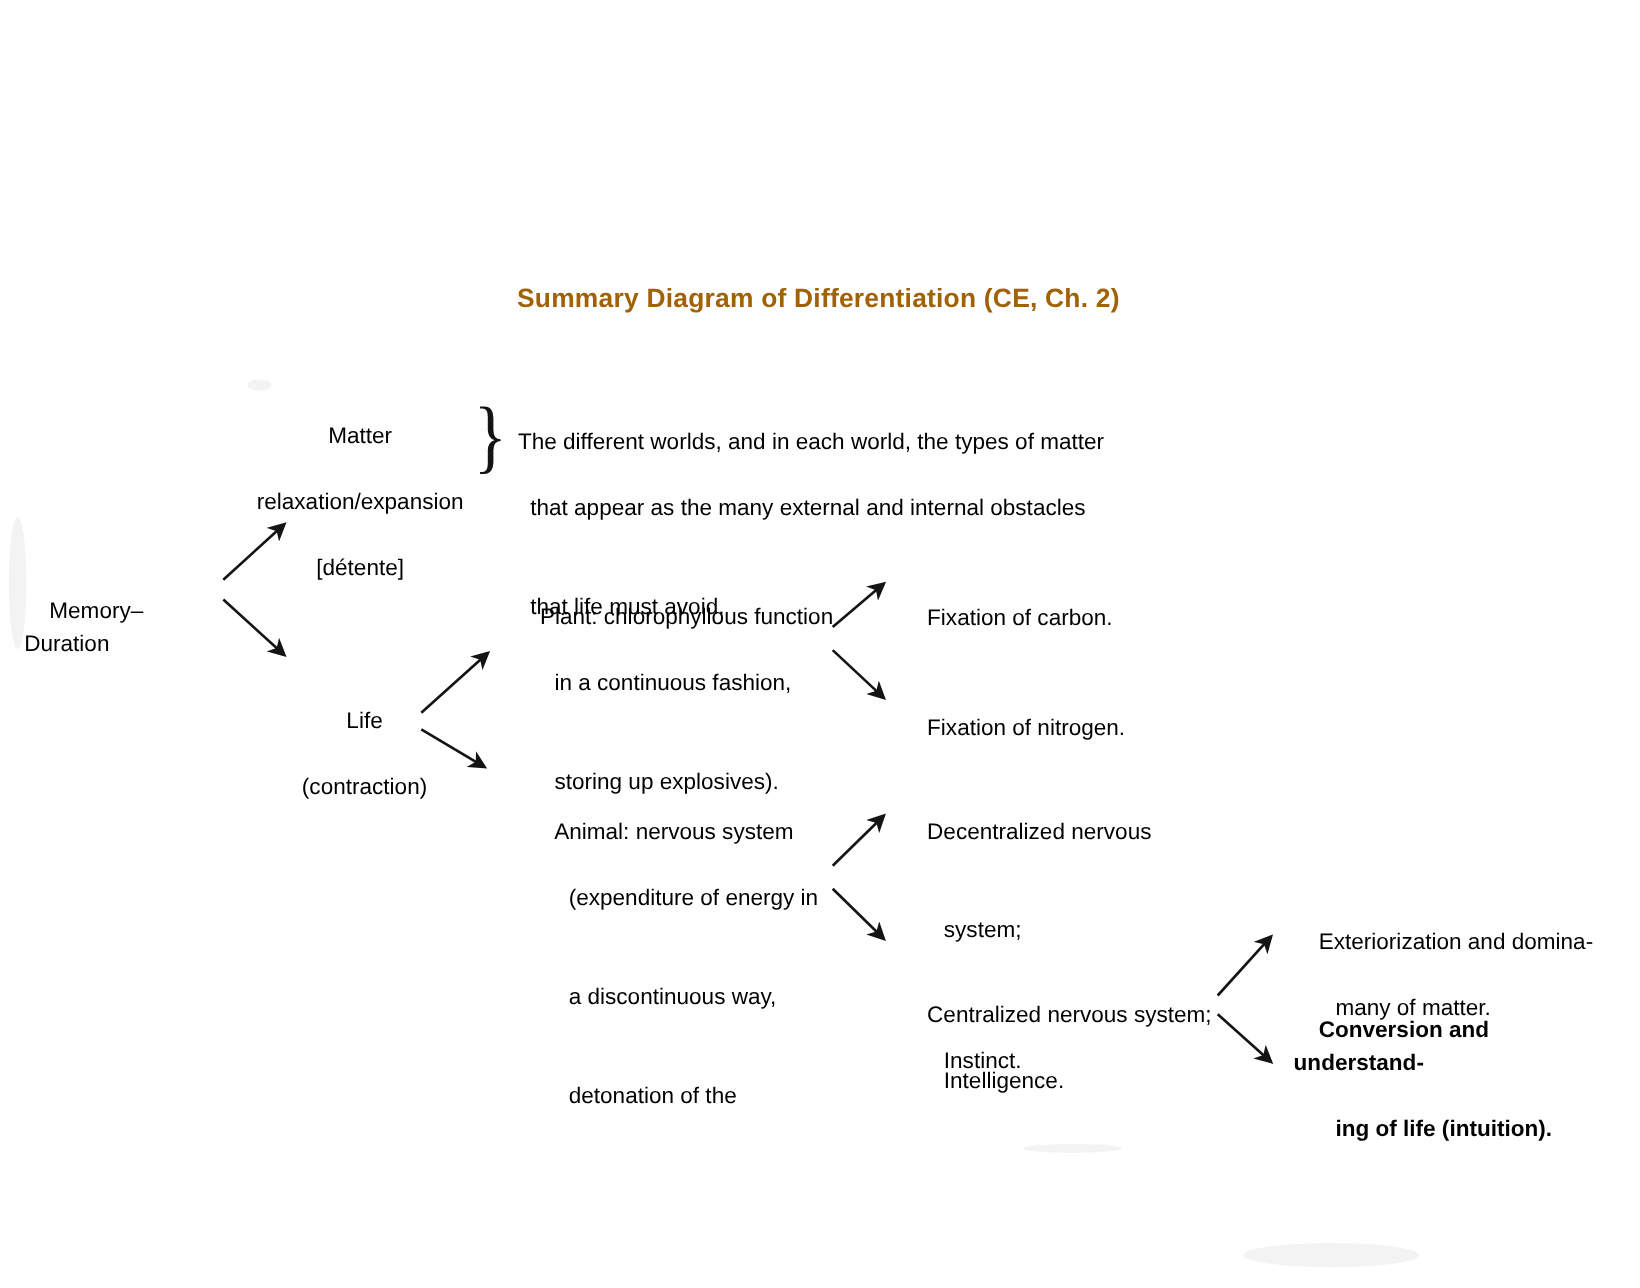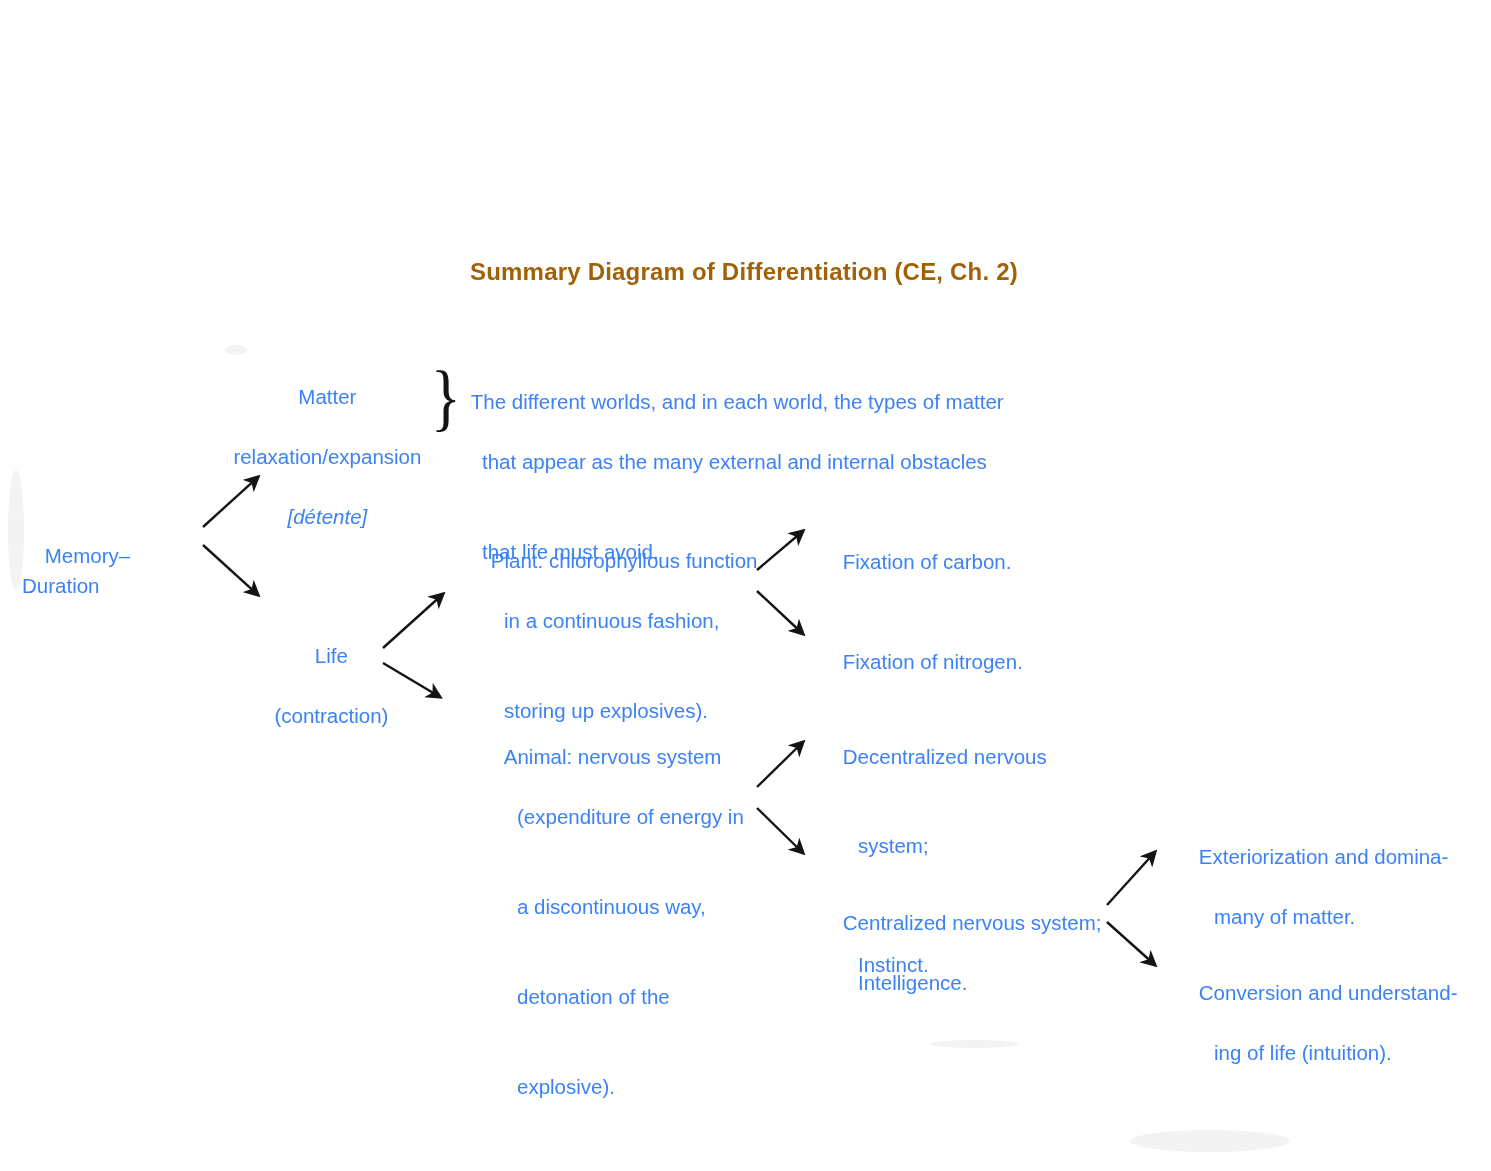--- a/index.html
+++ b/index.html
@@ -25,39 +25,39 @@
     position: absolute;
     left: 0; top: 0;
     width: 1491px;
     height: 1171px;
     pointer-events: none;
   }
   .node {
     position: absolute;
     font-size: 20.5px;
     line-height: 30px;
-    color: #3b82f6;
+    color: #000000;
     white-space: pre-wrap;
   }
   #title {
     position: absolute;
     left: 470px;
     top: 258px;
     font-size: 24px;
     font-weight: bold;
     letter-spacing: 0.2px;
     color: #a16207;
   }
   #matter {
     left: 205px;
     top: 352px;
     width: 222px;
     text-align: center;
   }
-  #matter .it { font-style: italic; }
+  #matter .it { }
   #brace {
     position: absolute;
     left: 428px;
     top: 347px;
     font-size: 74px;
     line-height: 100px;
     font-family: "Liberation Serif", serif;
     color: #141414;
     transform: scaleX(0.85);
   }
@@ -115,22 +115,23 @@
   }
   #central .ind { display: block; padding-left: 38px; }
   #exterior {
     left: 1176px;
     top: 812px;
     width: 290px;
   }
   #exterior .ind { display: block; padding-left: 38px; }
   #conversion {
     left: 1176px;
-    top: 948px;
-    width: 290px;
+    top: 892px;
+    width: 290px;
+    font-weight: bold;
   }
   #conversion .ind { display: block; padding-left: 38px; }
   .smudge {
     position: absolute;
     background: #e9e9e9;
     opacity: 0.55;
     border-radius: 50%;
   }
 </style>
 </head>
@@ -180,21 +181,20 @@
 
   <div class="node" id="nitrogen">
     <span>Fixation of nitrogen.</span>
   </div>
 
   <div class="node" id="animal">
     <span>Animal: nervous system</span>
     <span class="ind">(expenditure of energy in</span>
     <span class="ind">a discontinuous way,</span>
     <span class="ind">detonation of the</span>
-    <span class="ind">explosive).</span>
   </div>
 
   <div class="node" id="decentral">
     <span>Decentralized nervous</span>
     <span class="ind">system;</span>
     <span class="ind">Instinct.</span>
   </div>
 
   <div class="node" id="central">
     <span>Centralized nervous system;</span>

